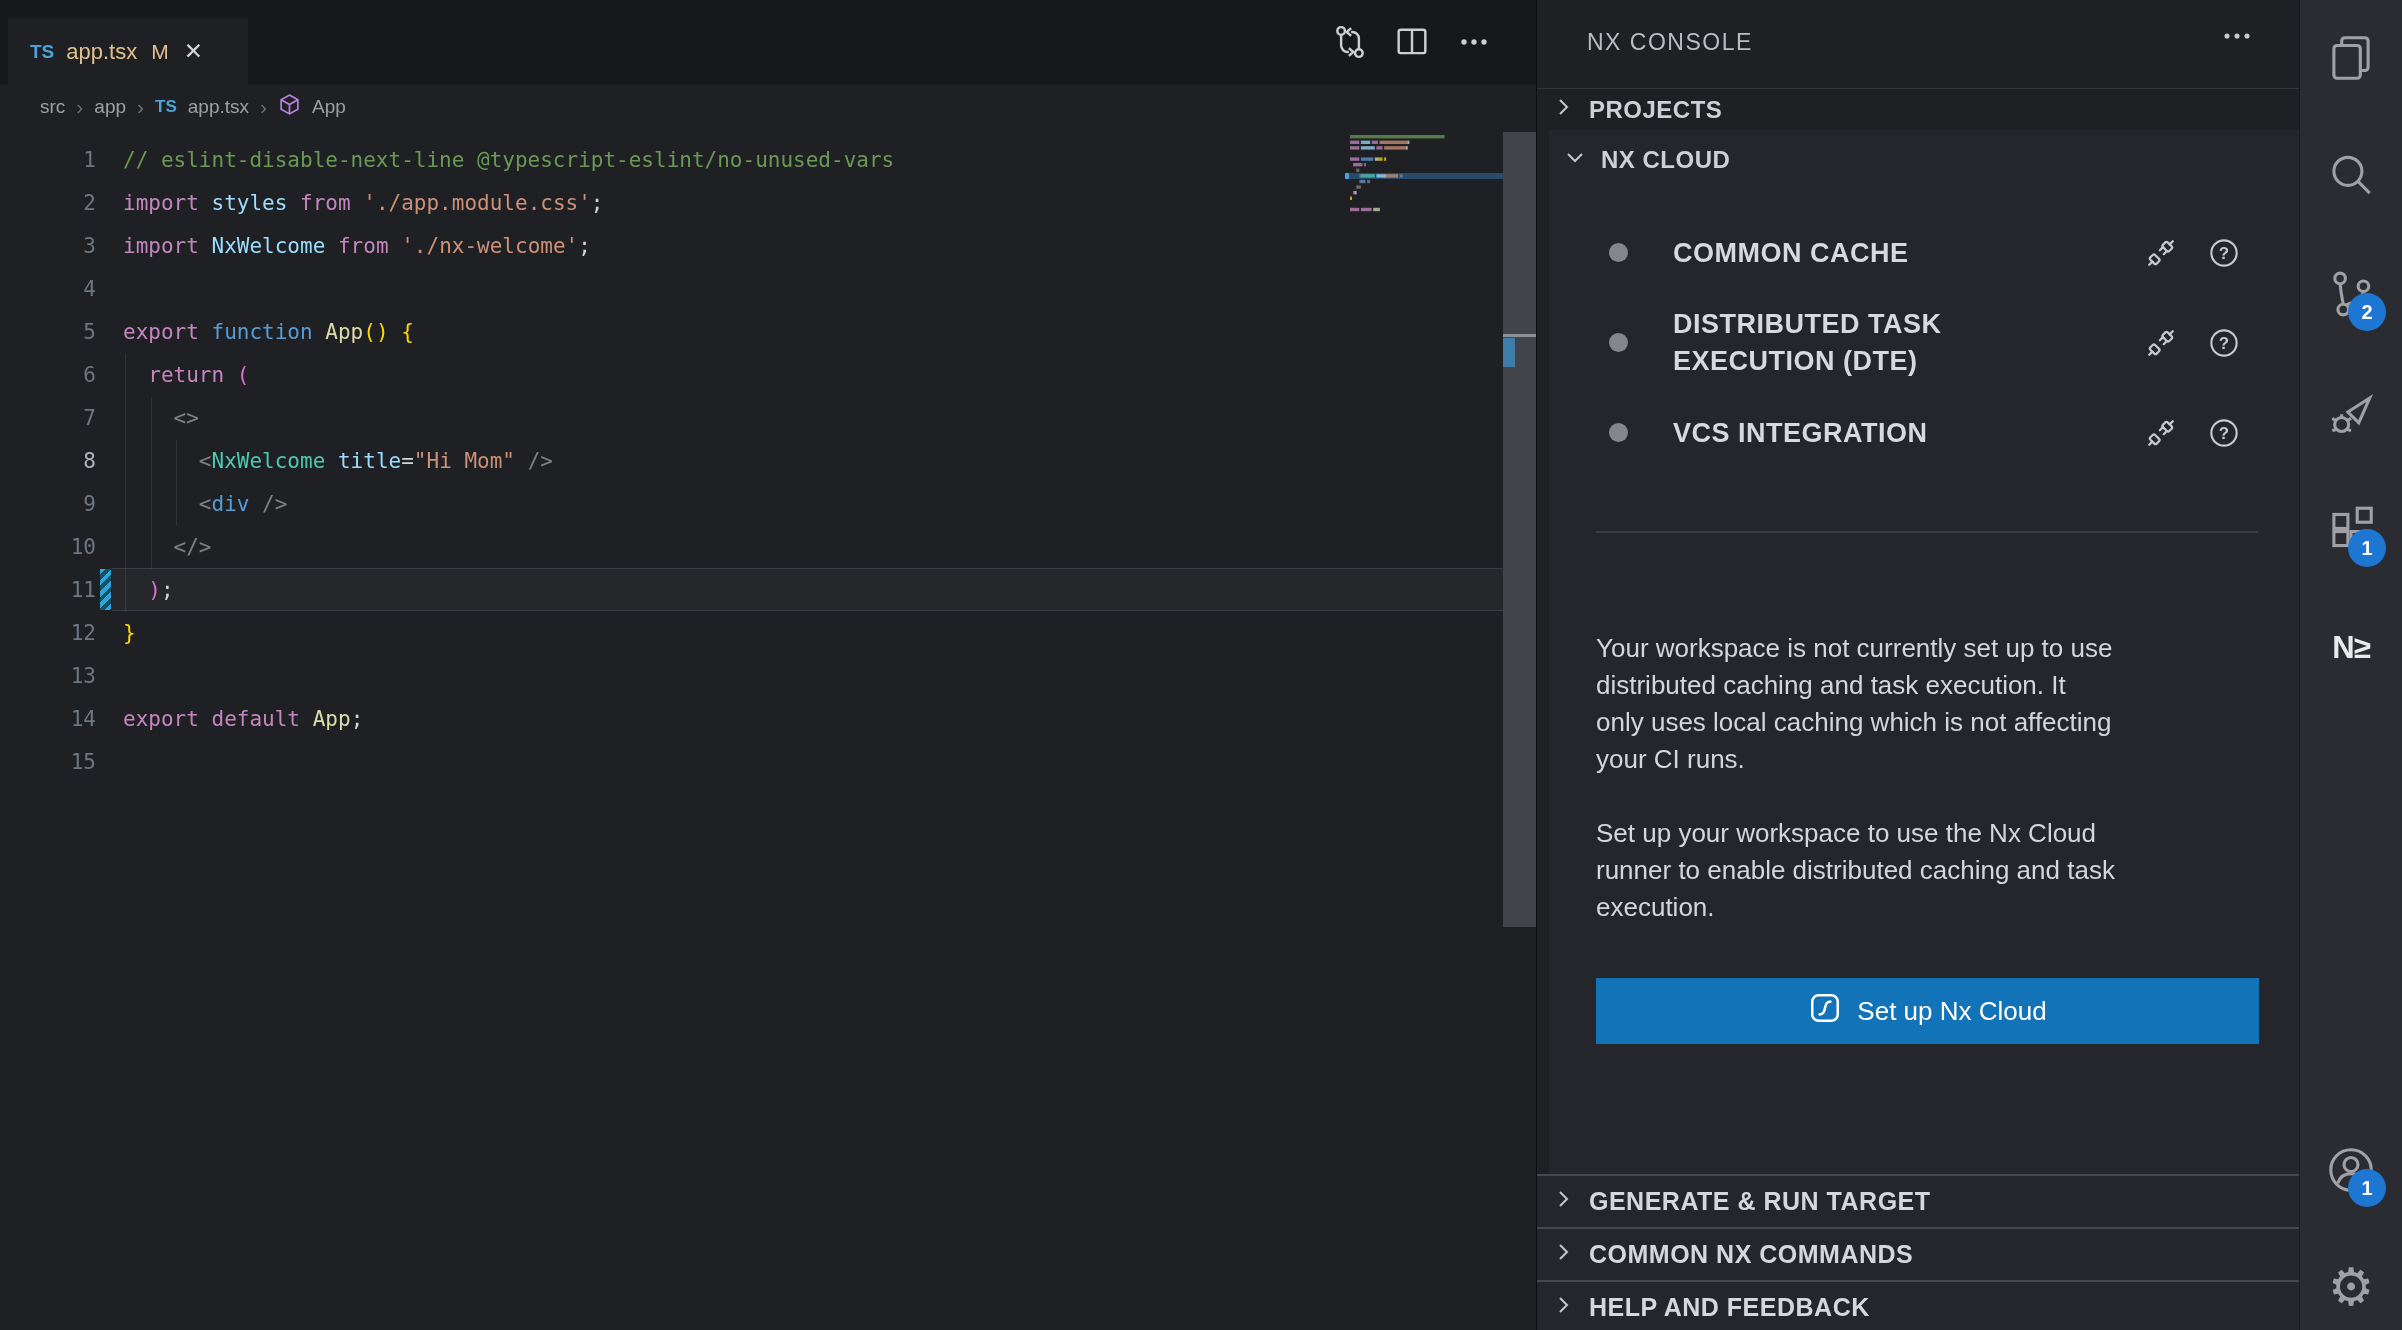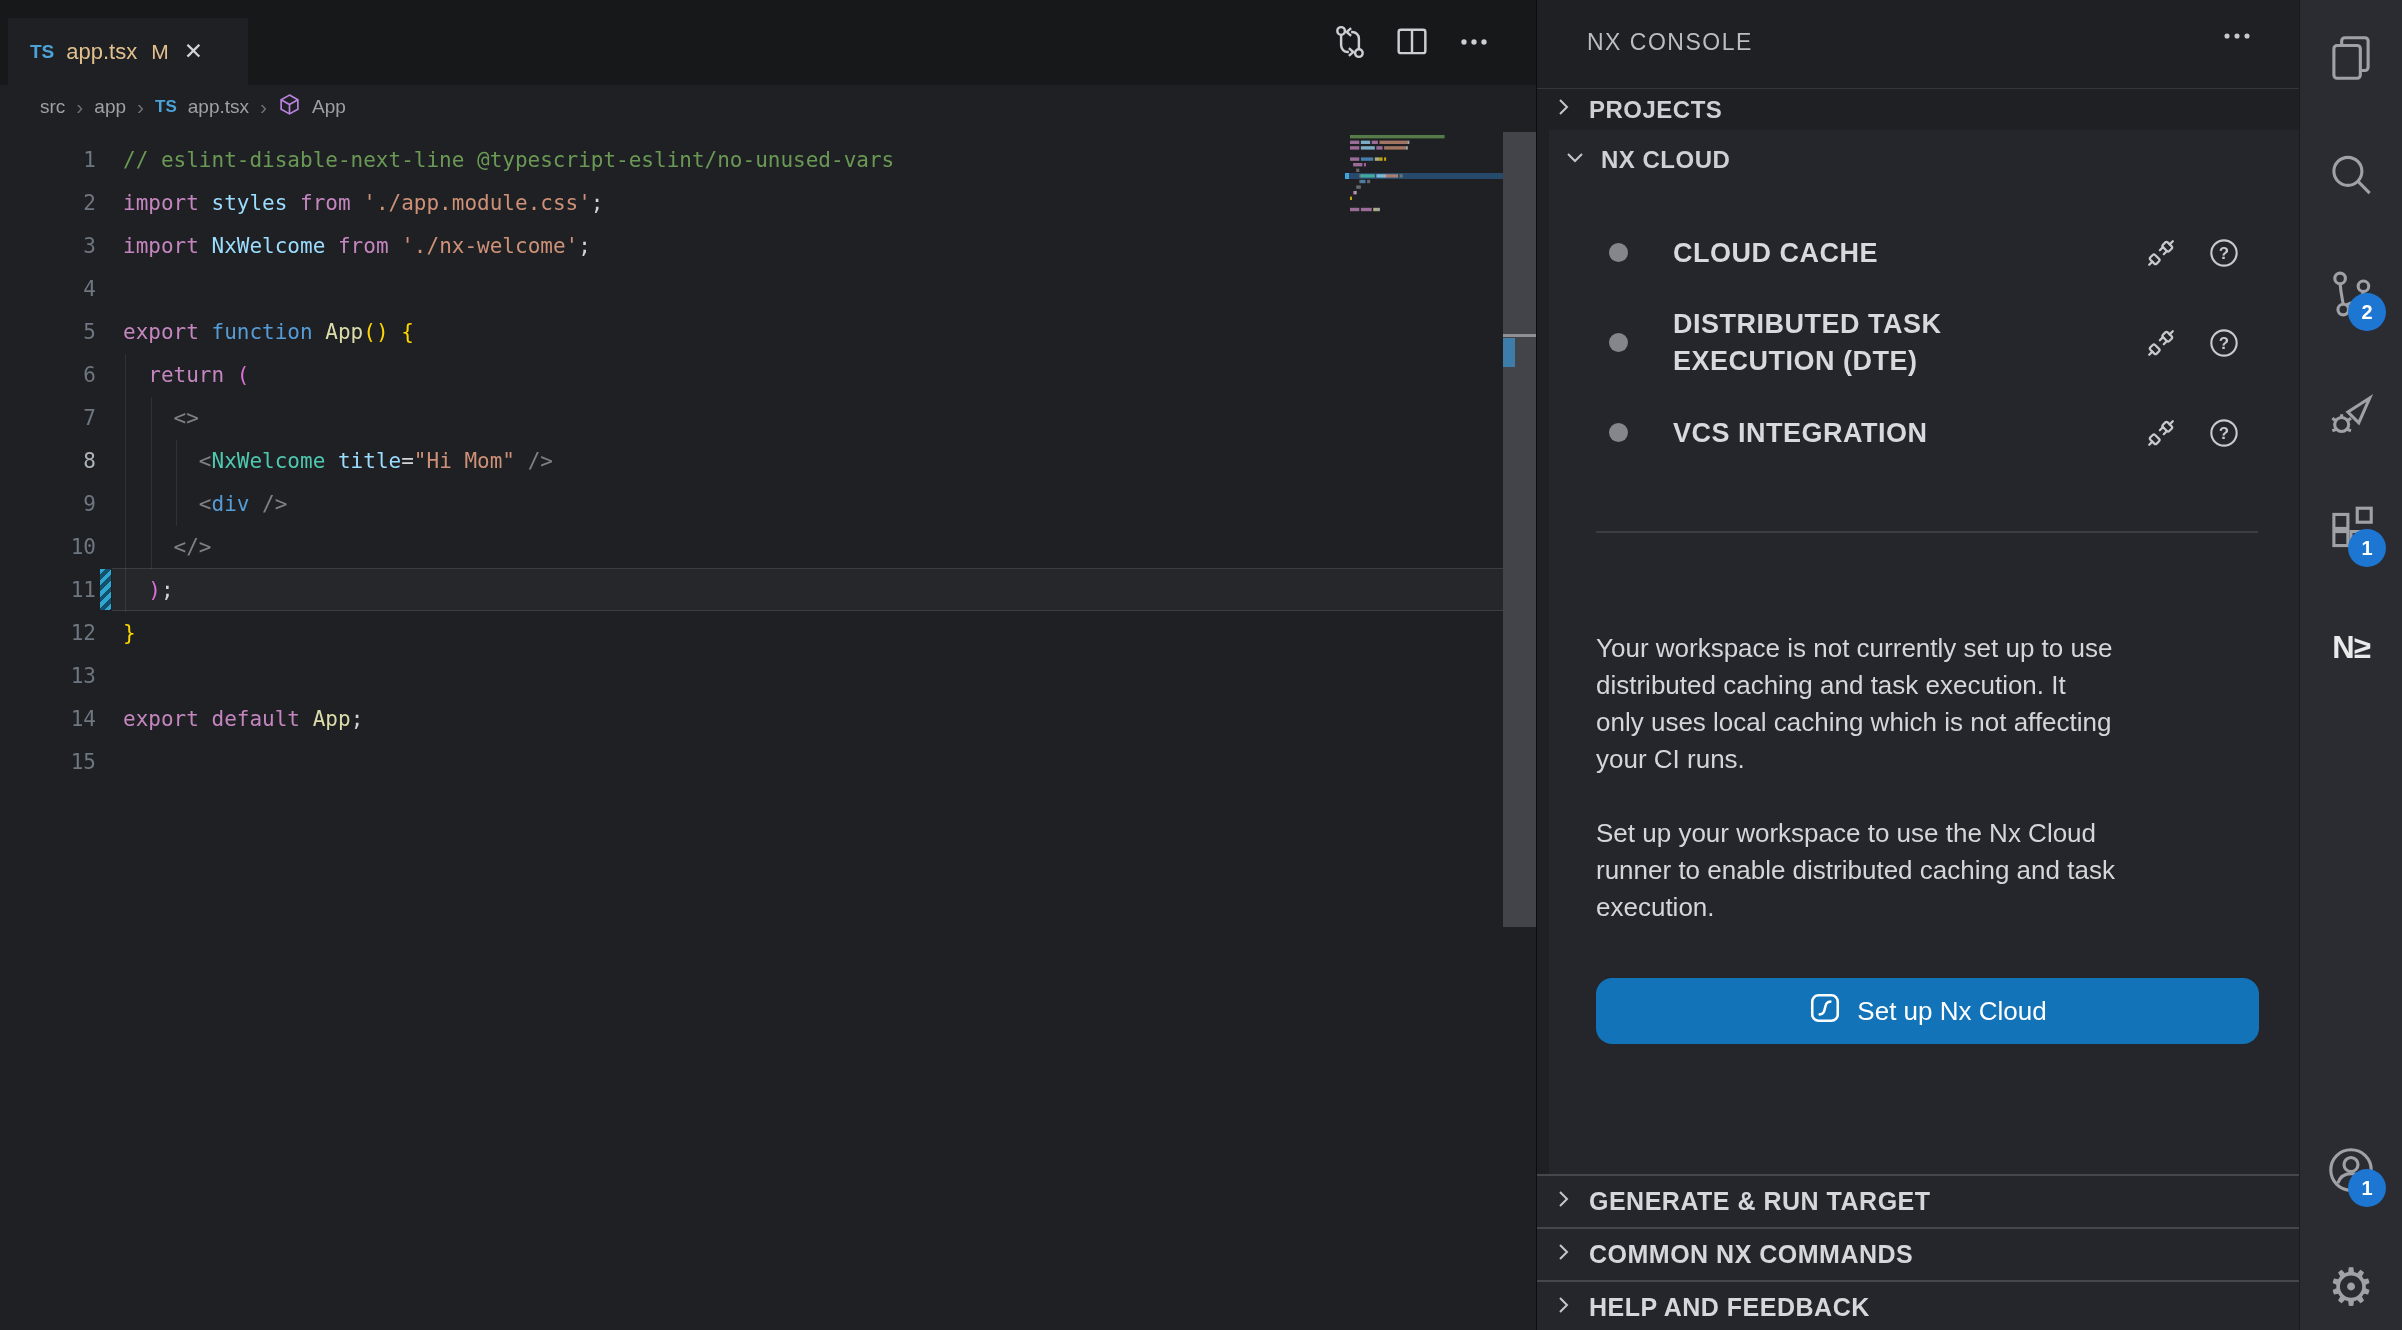--- a/index.html
+++ b/index.html
@@ -53,21 +53,21 @@
   .nx-item{position:absolute;left:0;width:762px;}
   .nx-bullet{position:absolute;left:60px;width:19px;height:19px;border-radius:50%;background:#85868b;top:50%;margin-top:-10px;}
   .nx-label{position:absolute;left:124px;top:50%;transform:translateY(-50%);
     font-weight:700;font-size:27px;line-height:37px;color:#d7d9dd;letter-spacing:.5px;}
   .nx-plug{position:absolute;left:592px;top:50%;margin-top:-20px;}
   .nx-q{position:absolute;left:656px;top:50%;margin-top:-19px;}
 
   .cloud-div{position:absolute;left:47px;top:401px;width:662px;height:2px;background:#3c3d43;}
   .para{position:absolute;left:47px;width:680px;font-size:26px;line-height:37px;color:#d5d6d9;}
   .p1{top:474px;} .p2{top:659px;}
-  .setup-btn{position:absolute;left:47px;top:848px;width:663px;height:66px;background:#1273b8;border-radius:16px;
+  .setup-btn{position:absolute;left:47px;top:848px;width:663px;height:66px;background:#1273b8;border-radius:0;
     color:#ffffff;font-size:26px;display:flex;align-items:center;justify-content:center;gap:15px;cursor:pointer;}
   .powered{position:absolute;left:47px;top:996px;width:663px;height:40px;display:flex;justify-content:flex-end;align-items:center;gap:13px;}
   .powered .pb{color:#b4b5b9;font-size:19px;}
   .powered .brand{color:#c9cacd;font-size:24px;}
 
   .bottom-rows{position:absolute;left:0;top:1174px;width:762px;}
   .b-row{position:relative;height:53px;background:#25262b;border-top:2px solid #46474c;
     display:flex;align-items:center;gap:14px;padding-left:14px;box-sizing:border-box;
     font-weight:700;font-size:25px;color:#d6d7db;letter-spacing:.5px;cursor:pointer;}
 
@@ -275,21 +275,21 @@
         <svg width="24" height="24" viewBox="0 0 24 24" fill="none" stroke="#c5c6ca" stroke-width="2">
             <polyline points="5 9 12 16 19 9"></polyline>
           </svg>
       </span>
       <span>NX CLOUD</span>
     </div>
 
     <div id="nx-items">
         <div class="nx-item" style="top: 94px; height: 58px;">
           <span class="nx-bullet"></span>
-          <span class="nx-label">CLOUD CACHE</span>
+          <span class="nx-label">COMMON CACHE</span>
           <span class="nx-plug"><svg width="40" height="40" viewBox="0 0 36 36" fill="none" stroke="#c8c9cc" stroke-width="2" stroke-linecap="round">
               <g transform="rotate(45 18 18)">
                 <path d="M18 3v4M18 29v4"></path>
                 <rect x="14" y="7" width="8" height="6" rx="1.5"></rect>
                 <path d="M15.5 13v4M20.5 13v4"></path>
                 <rect x="14" y="23" width="8" height="6" rx="1.5"></rect>
               </g>
             </svg></span>
           <span class="nx-q"><svg width="38" height="38" viewBox="0 0 36 36">
               <circle cx="18" cy="18" r="12" fill="none" stroke="#c8c9cc" stroke-width="2"></circle>

